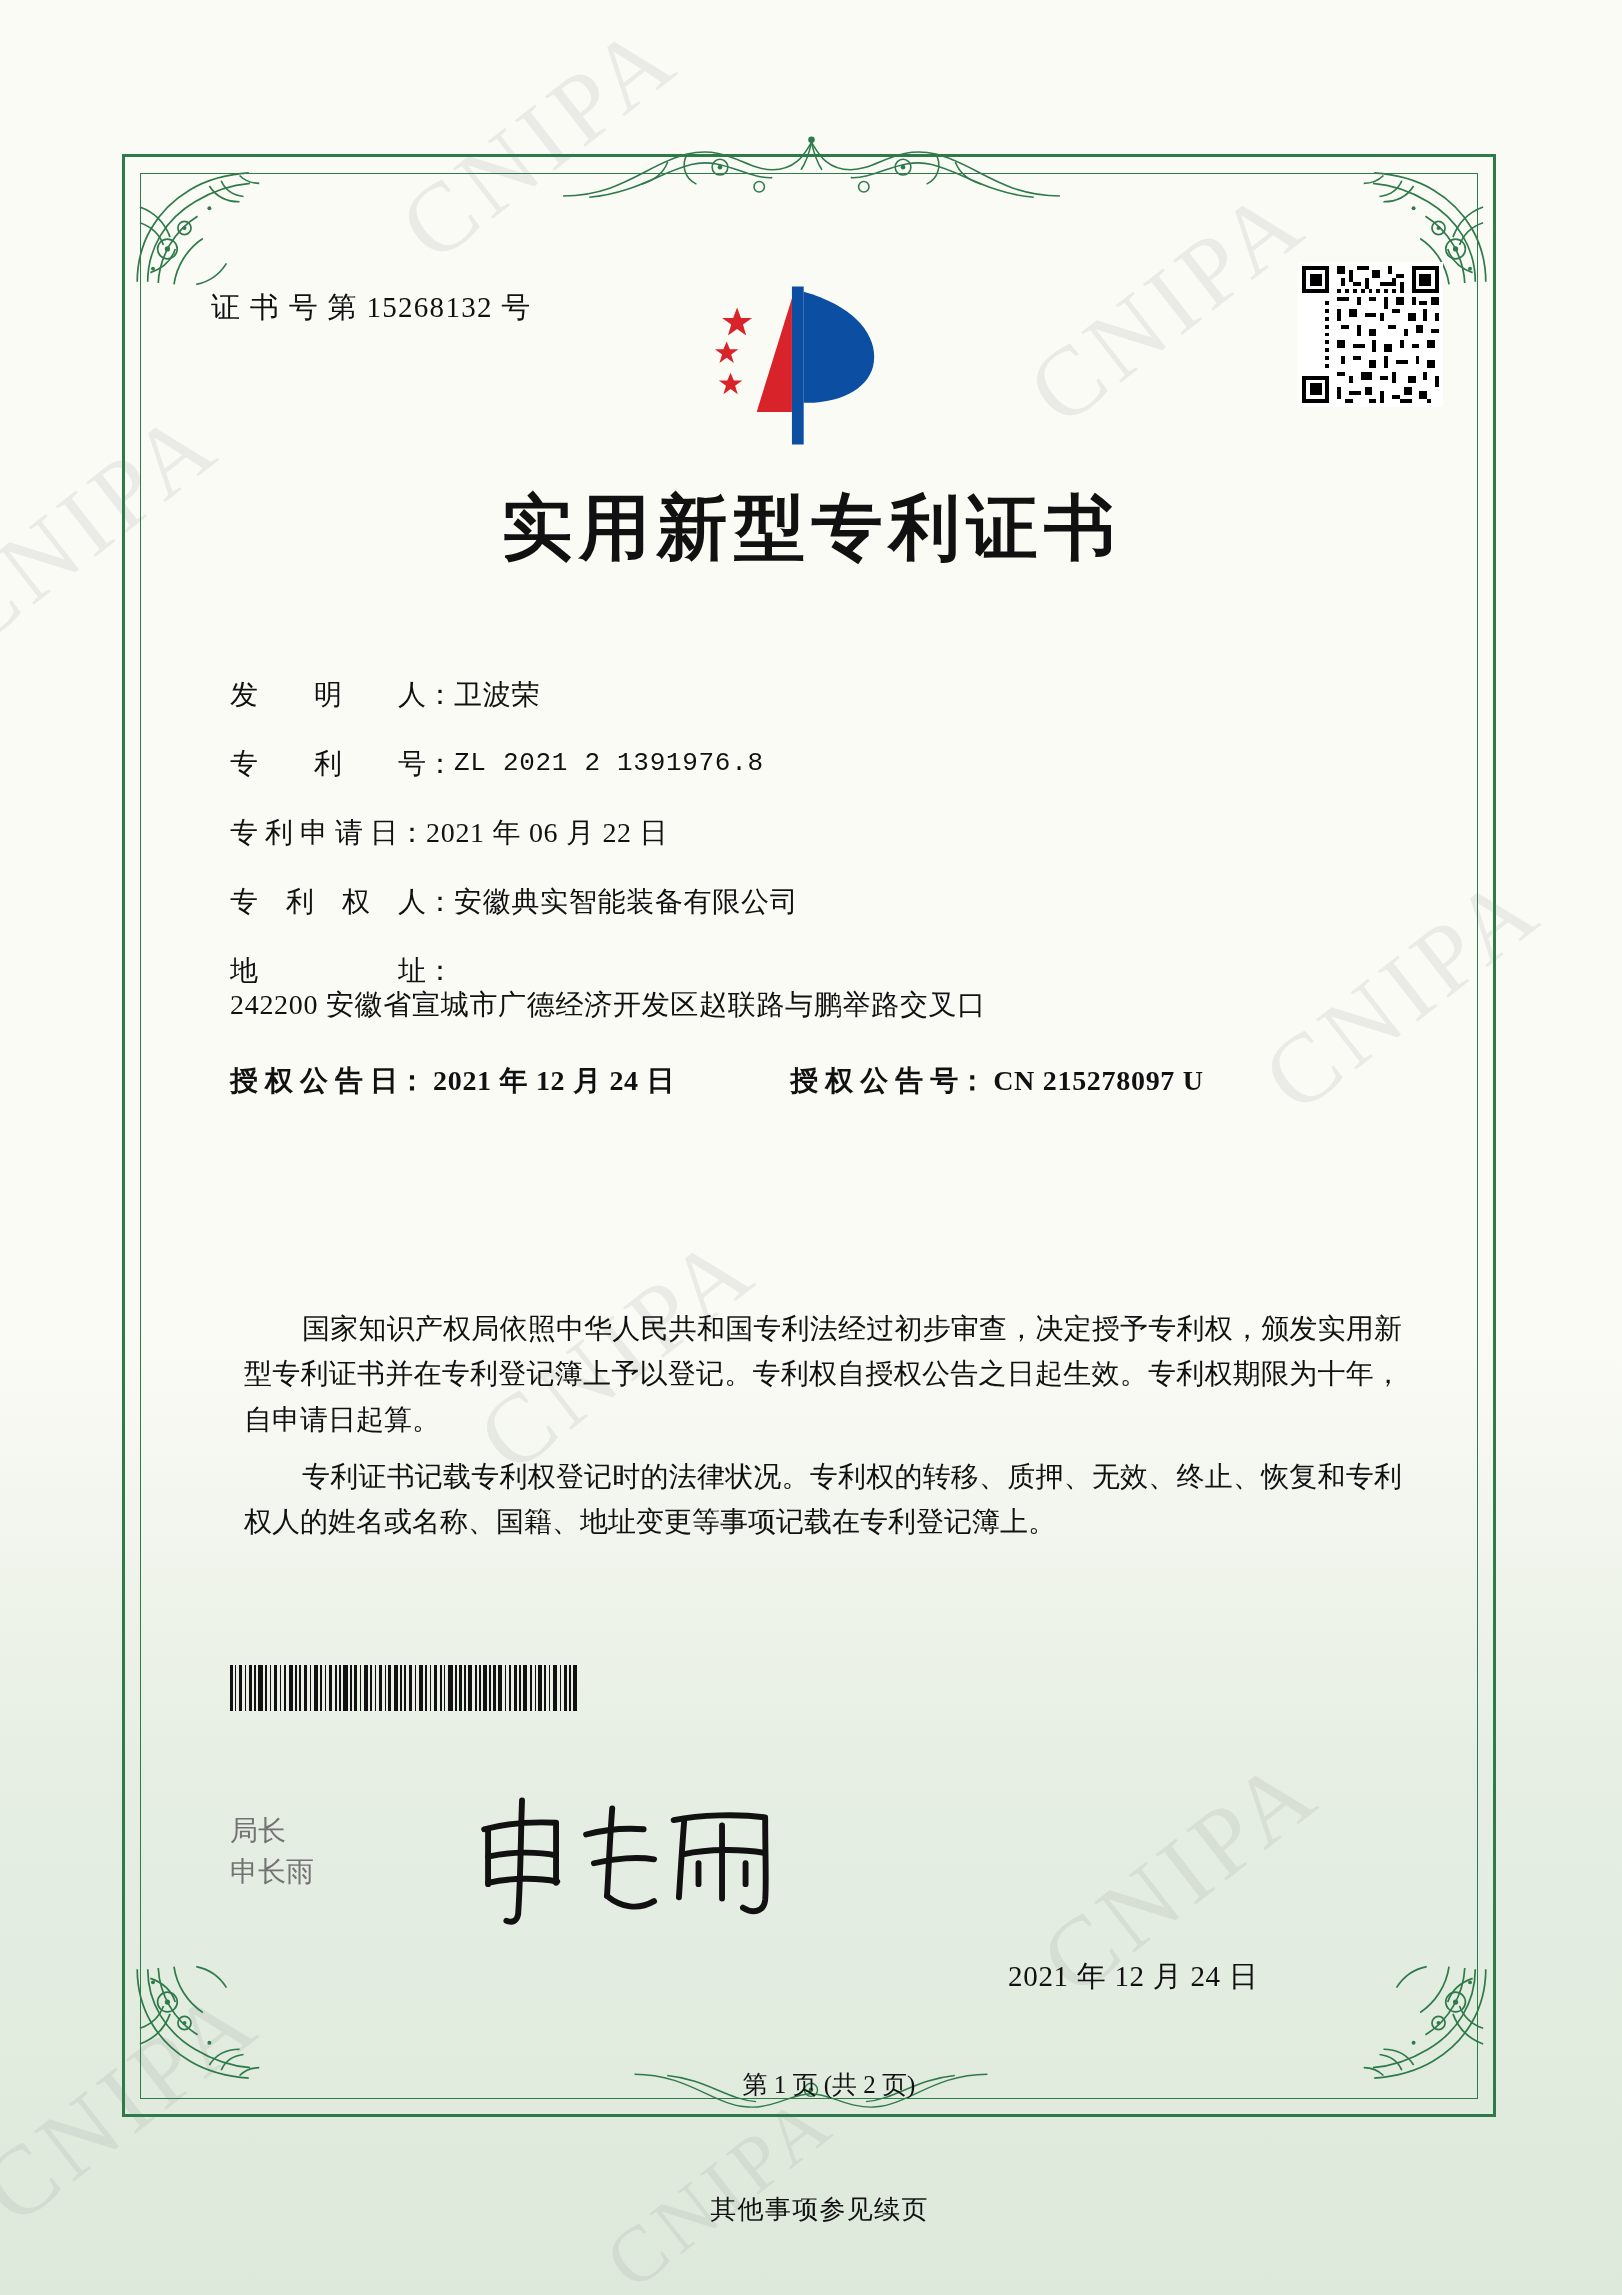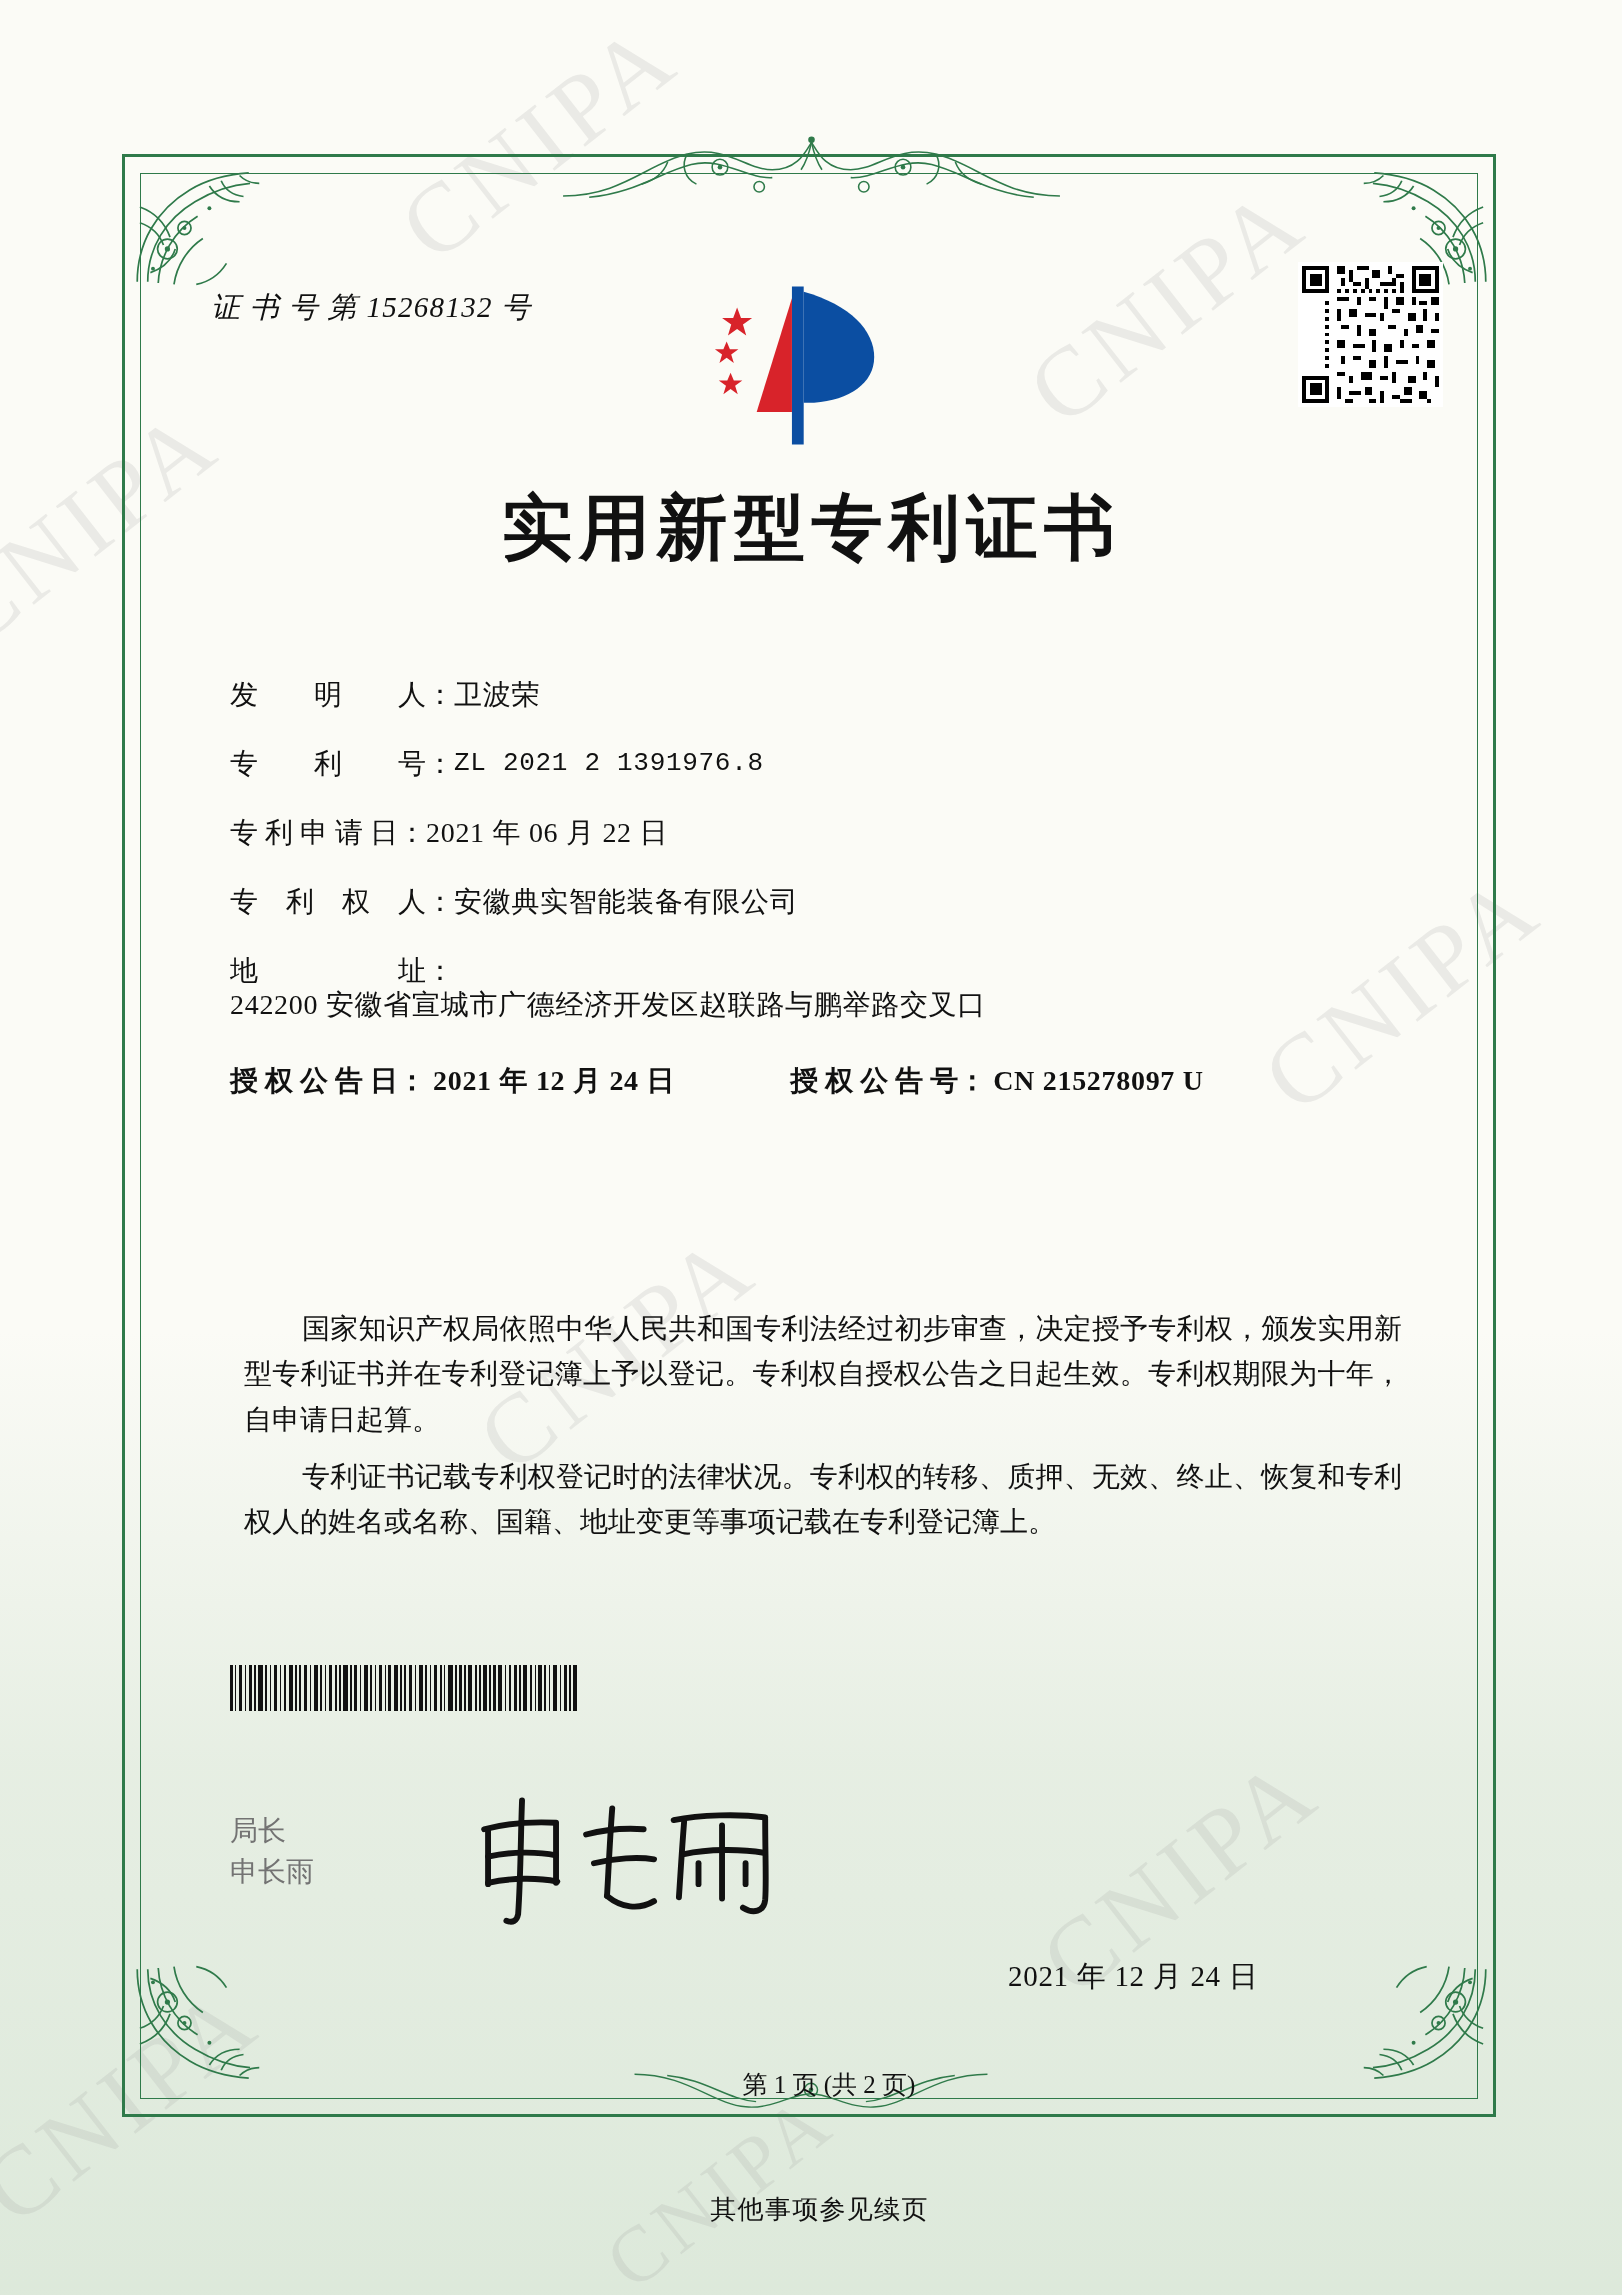--- a/index.html
+++ b/index.html
@@ -105,21 +105,20 @@
 
   
   .cert-no {
     position: absolute;
     left: 211px;
     top: 288px;
     font-size: 29px;
     letter-spacing: 1.3px;
     color: #111;
     white-space: nowrap;
-    font-style: italic;
   }
 
   .emblem {
     position: absolute;
     left: 694px;
     top: 281px;
     width: 222px;
     height: 177px;
   }
   .emblem svg { width: 100%; height: 100%; display: block; }

